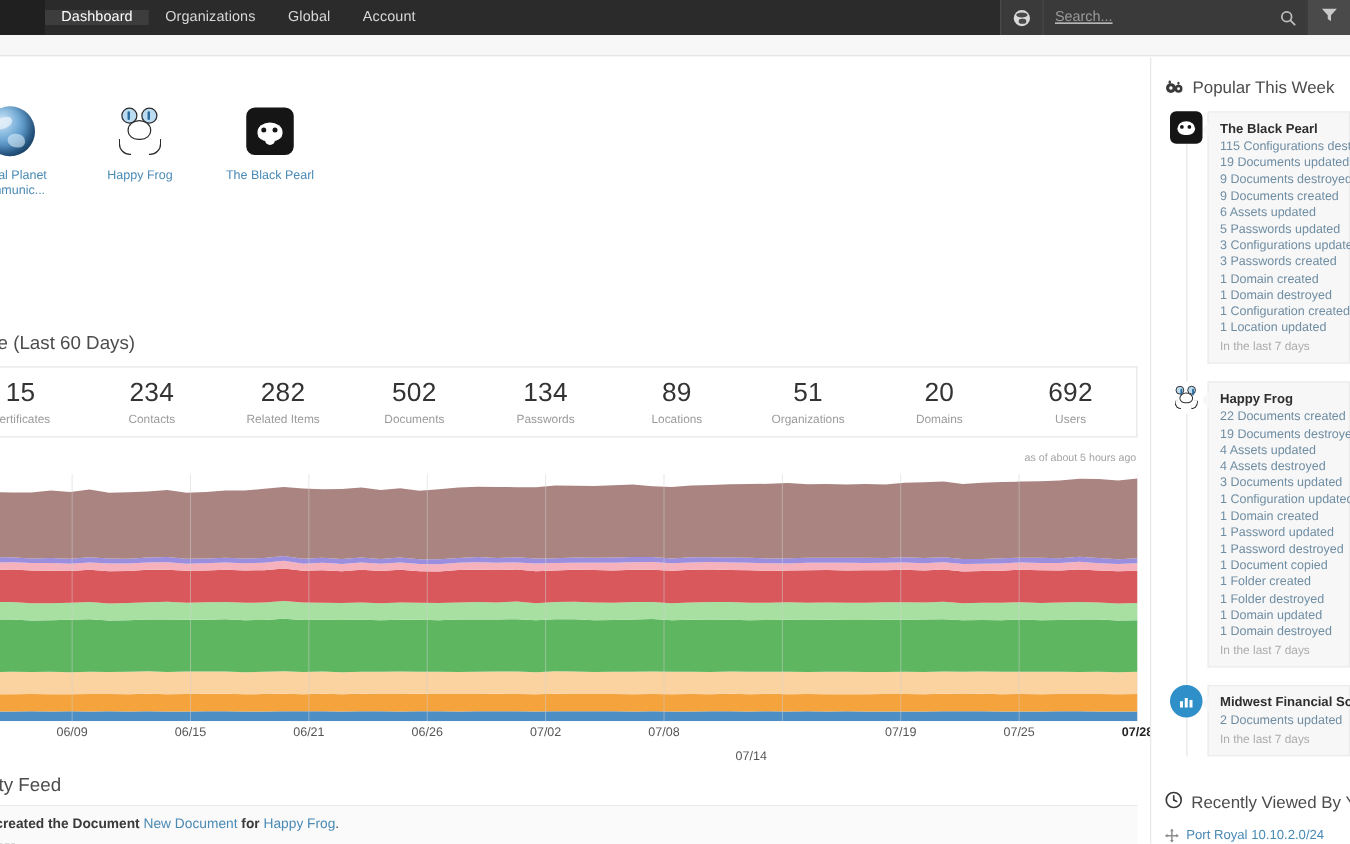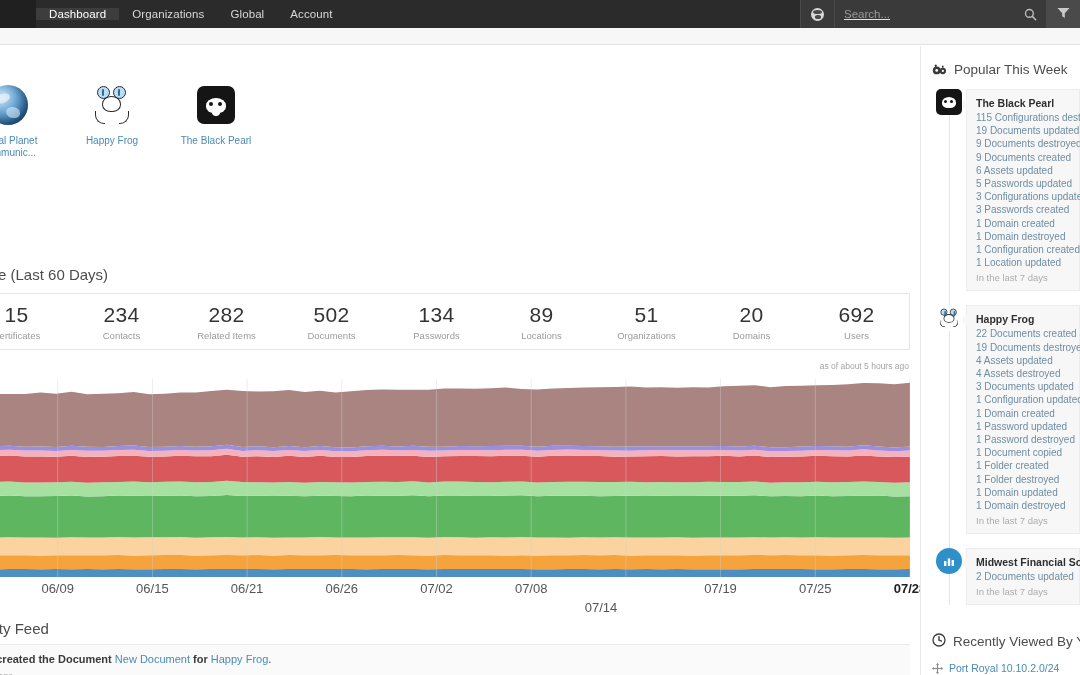--- a/index.html
+++ b/index.html
@@ -240,21 +240,21 @@
     position: absolute; inset: 0;
     overflow: hidden;
   }
   .chart-plot svg { display:block; }
   .xaxis {
     position: absolute;
     top: 533px; left: -37px; width: 947px; height: 20px;
   }
   .xtick {
     position: absolute; top: 2px;
-    font-size: 13px; color: #555;
+    font-size: 10px; color: #555;
     transform: translateX(-50%);
     white-space: nowrap;
   }
   .xtick.bold { font-weight: bold; color: #222; }
 
   
   .feed-list {
     position: absolute; top: 598px; left: -37px;
     width: 947px;
     border-top: 1px solid #ebebeb;

